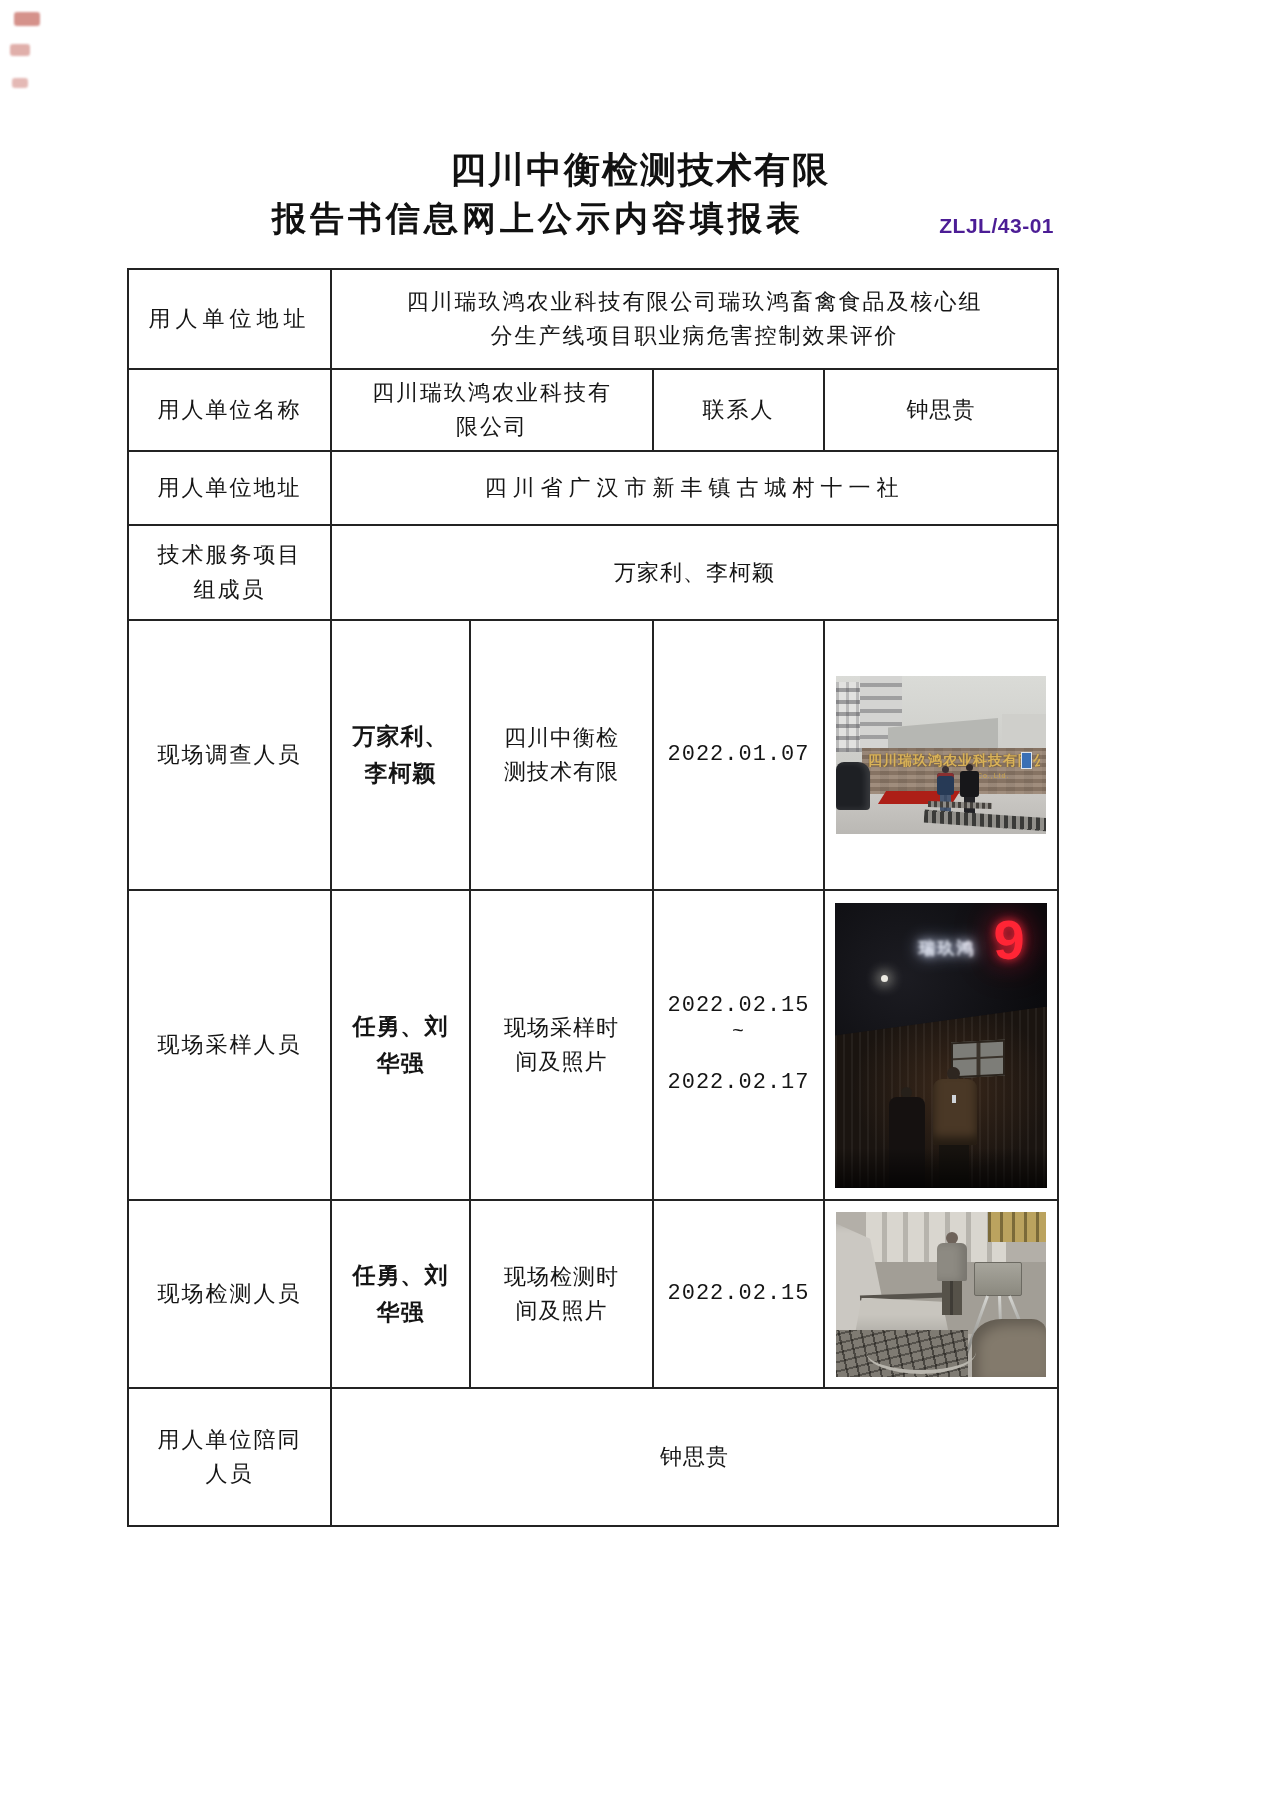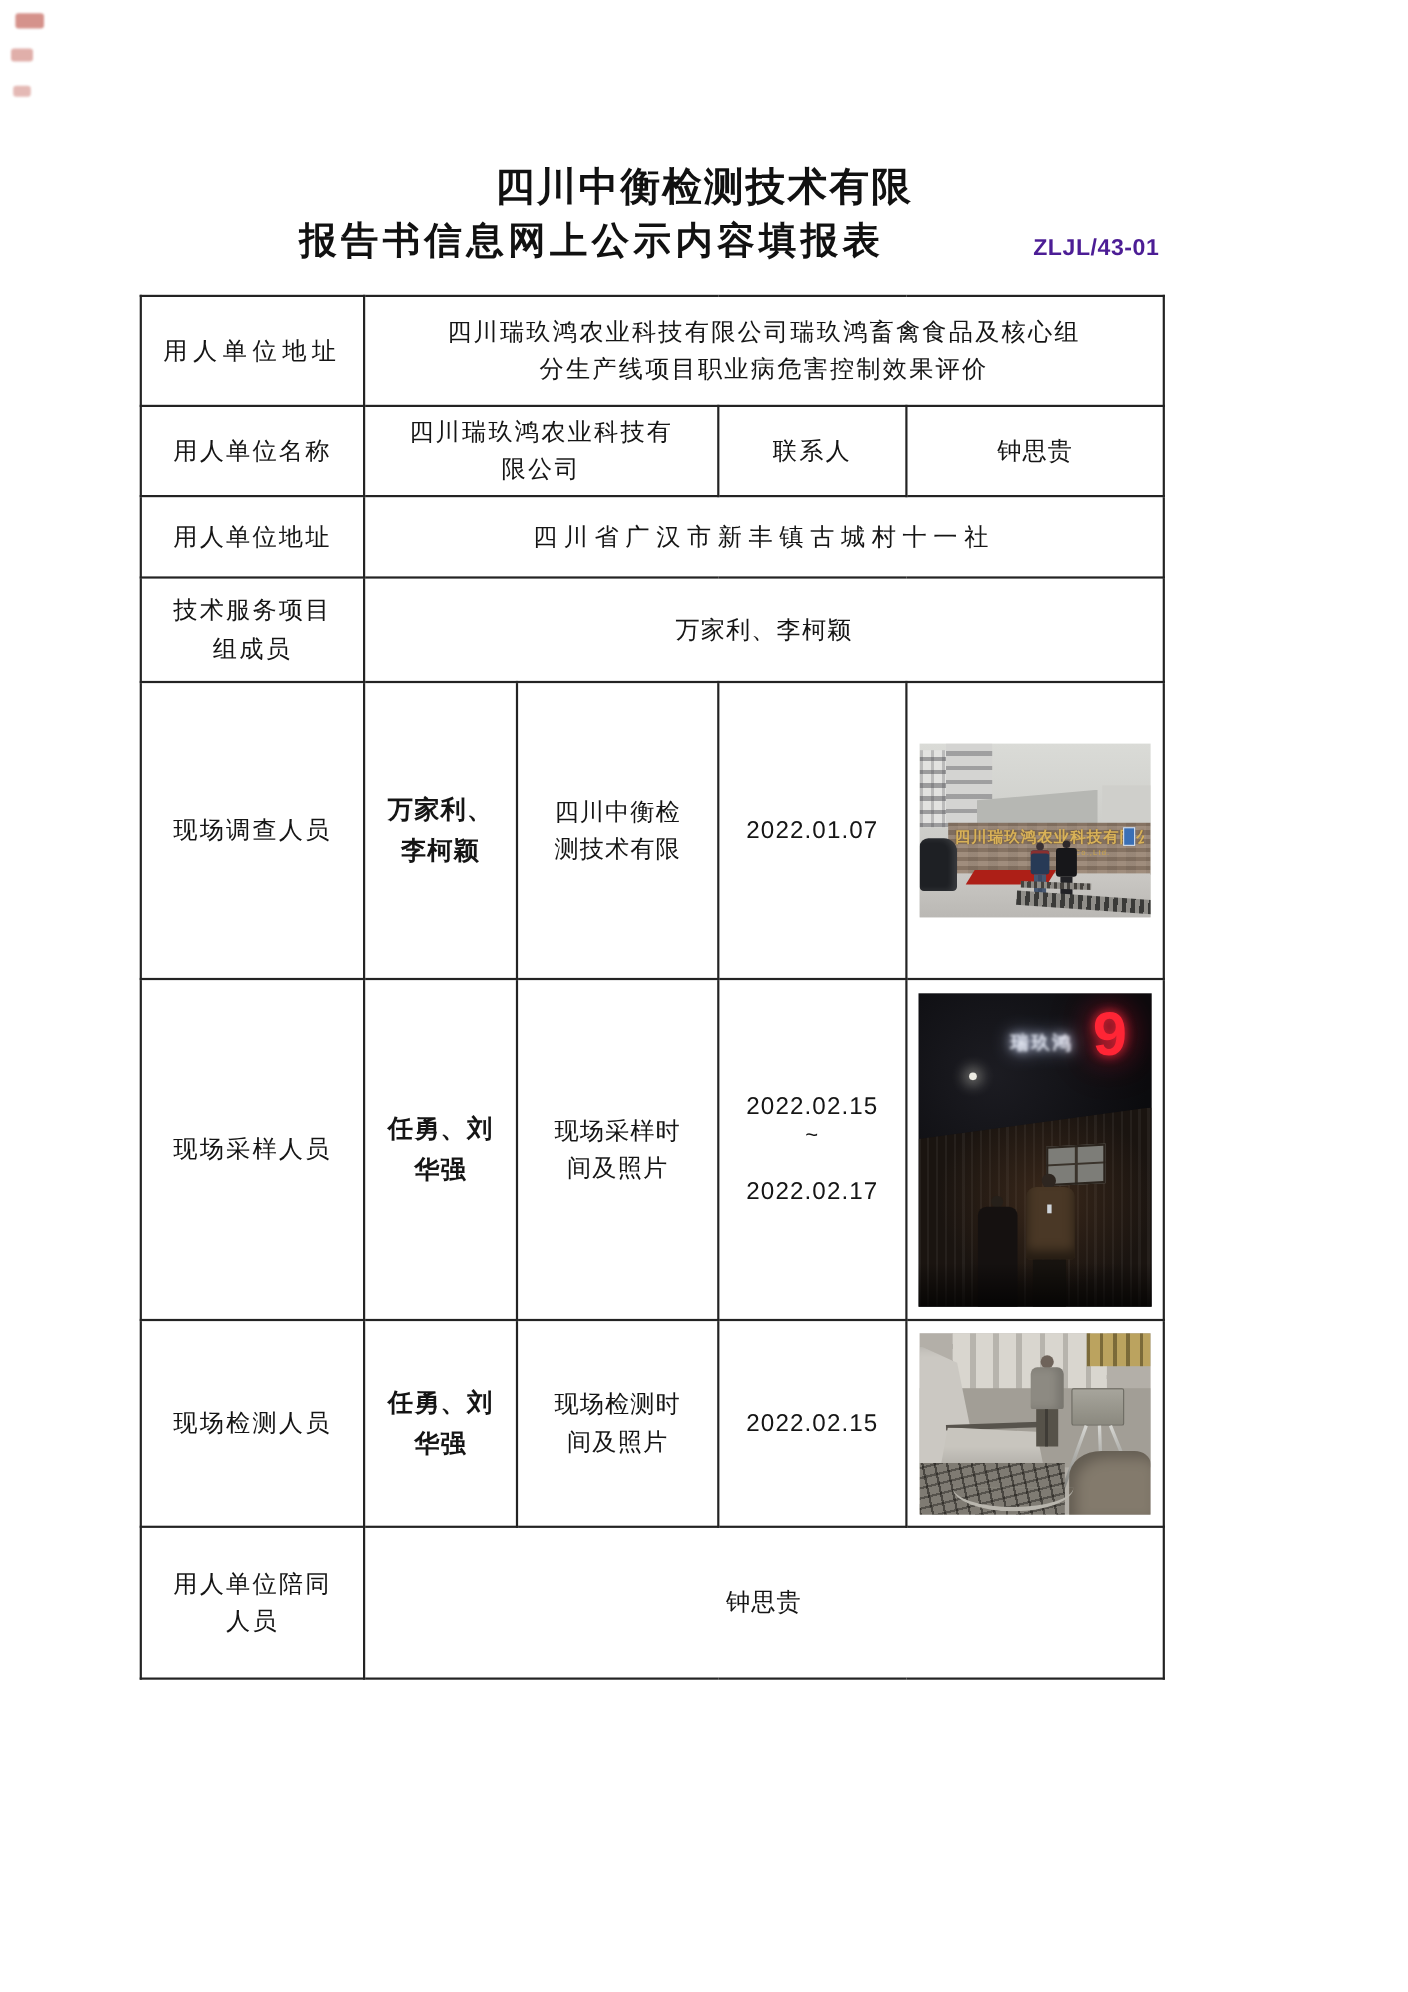--- a/index.html
+++ b/index.html
@@ -48,21 +48,21 @@
   .w150 { max-width:150px; }
   .w126 { max-width:126px; letter-spacing:1px; }
   .w104 { max-width:104px; }
   .addr { letter-spacing:6px; }
   .names {
     font-family:"Liberation Sans","DejaVu Sans",sans-serif;
     font-weight:bold; font-size:23px; letter-spacing:1px; line-height:1.6;
   }
   .hei { font-family:"Liberation Sans","DejaVu Sans",sans-serif; font-size:22px; letter-spacing:1px;}
   .date {
-    font-family:Liberation Sans, sans-serif;
+    font-family:Liberation Mono, monospace;
     font-size:23px; letter-spacing:1px; line-height:1.3; color:#111;
   }
   .date .sep { display:block; font-size:20px; line-height:1.1; }
   .date .gap { display:block; height:26px; }
 
   
   .photo { position:relative; overflow:hidden; margin:0 auto; }
   .photo div { position:absolute; }
   .photo1 { width:210px; height:158px; background:linear-gradient(#dadbd7,#c8c8c4 70%); }
   .photo2 { width:212px; height:285px; background:radial-gradient(circle at 32% 26%, #1c1c22 0%, #0b0b0e 55%); }

